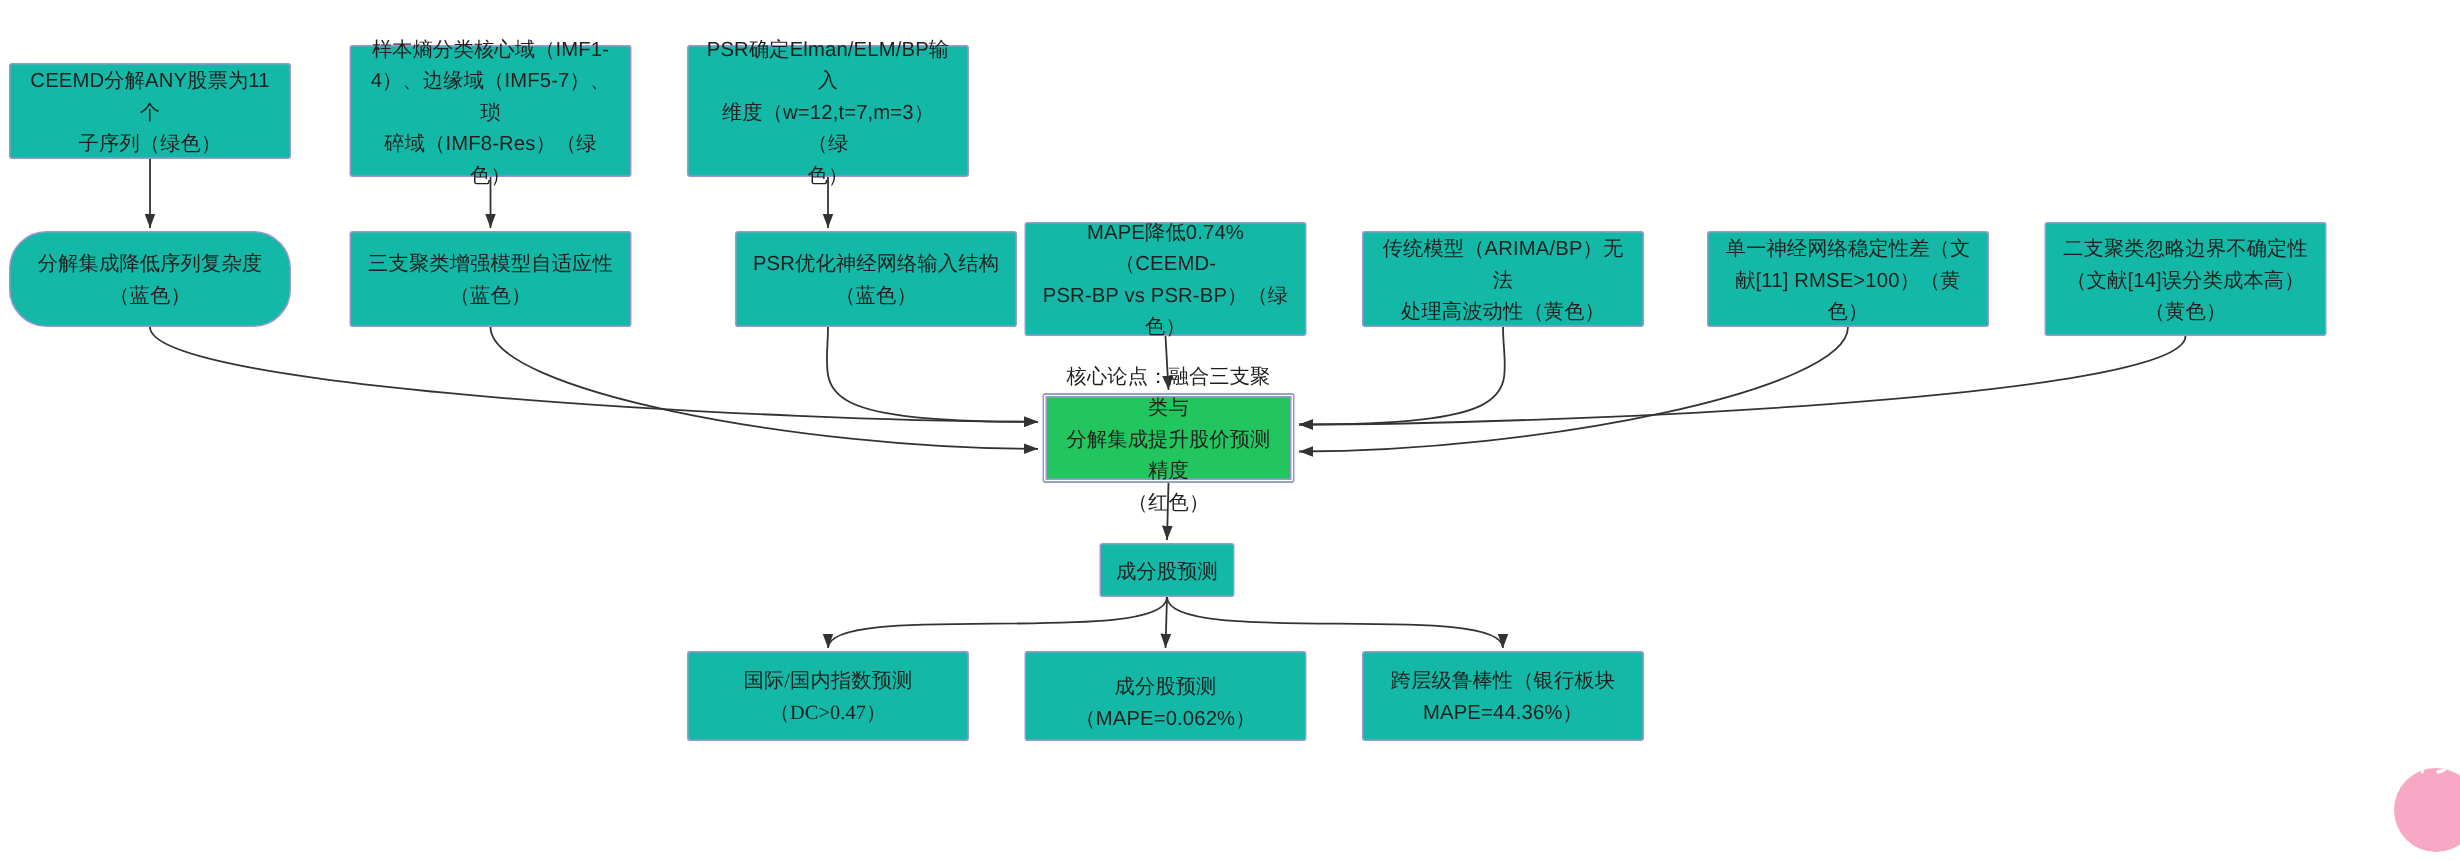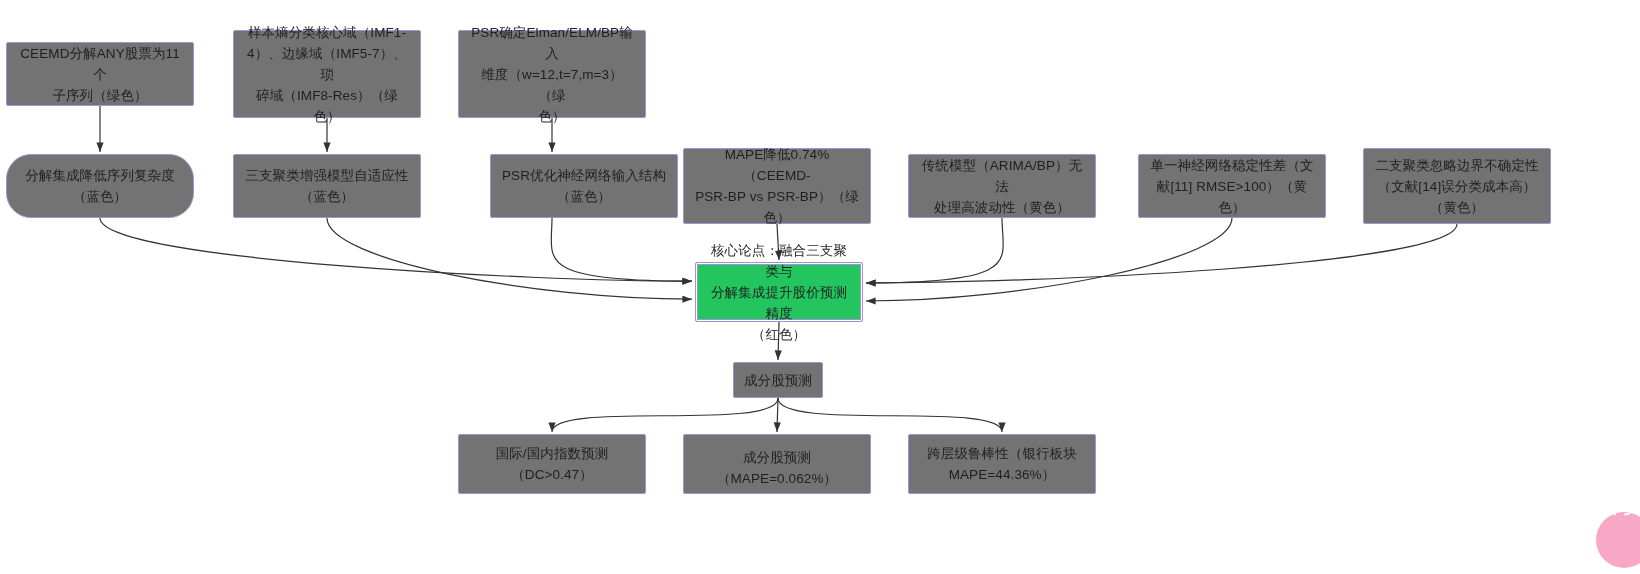--- a/index.html
+++ b/index.html
@@ -24,21 +24,21 @@
     position: absolute;
     left: 0;
     top: 0;
     width: 1640px;
     height: 574px;
     pointer-events: none;
   }
   .node {
     position: absolute;
     box-sizing: border-box;
-    background: #737373;
+    background: #14b8a6;
     border: 1px solid #9D95D4;
     border-radius: 2px;
     display: flex;
     align-items: center;
     justify-content: center;
     text-align: center;
     color: #1f1f1f;
     font-size: 13.5px;
     line-height: 21px;
     padding: 4px 10px;
@@ -151,21 +151,21 @@
 （黄色）</span>
       </div>
       <div class="node core" style="left: 695px; top: 262px; width: 168px; height: 60px;">
         <span class="txt">核心论点：融合三支聚类与
 分解集成提升股价预测精度
 （红色）</span>
       </div>
       <div class="node" style="left: 733px; top: 362px; width: 90px; height: 36px;">
         <span class="txt">成分股预测</span>
       </div>
-      <div class="node" style="left: 458px; top: 434px; width: 188px; height: 60px;">
+      <div class="node" style="left: 458px; top: 434px; width: 188px; height: 60px; font-family: Liberation Serif, serif;">
         <span class="txt">国际/国内指数预测
 （DC&gt;0.47）</span>
       </div>
       <div class="node" style="left: 683px; top: 434px; width: 188px; height: 60px; align-items: flex-end;">
         <span class="txt">成分股预测
 （MAPE=0.062%）</span>
       </div>
       <div class="node" style="left: 908px; top: 434px; width: 188px; height: 60px;">
         <span class="txt">跨层级鲁棒性（银行板块
 MAPE=44.36%）</span>

